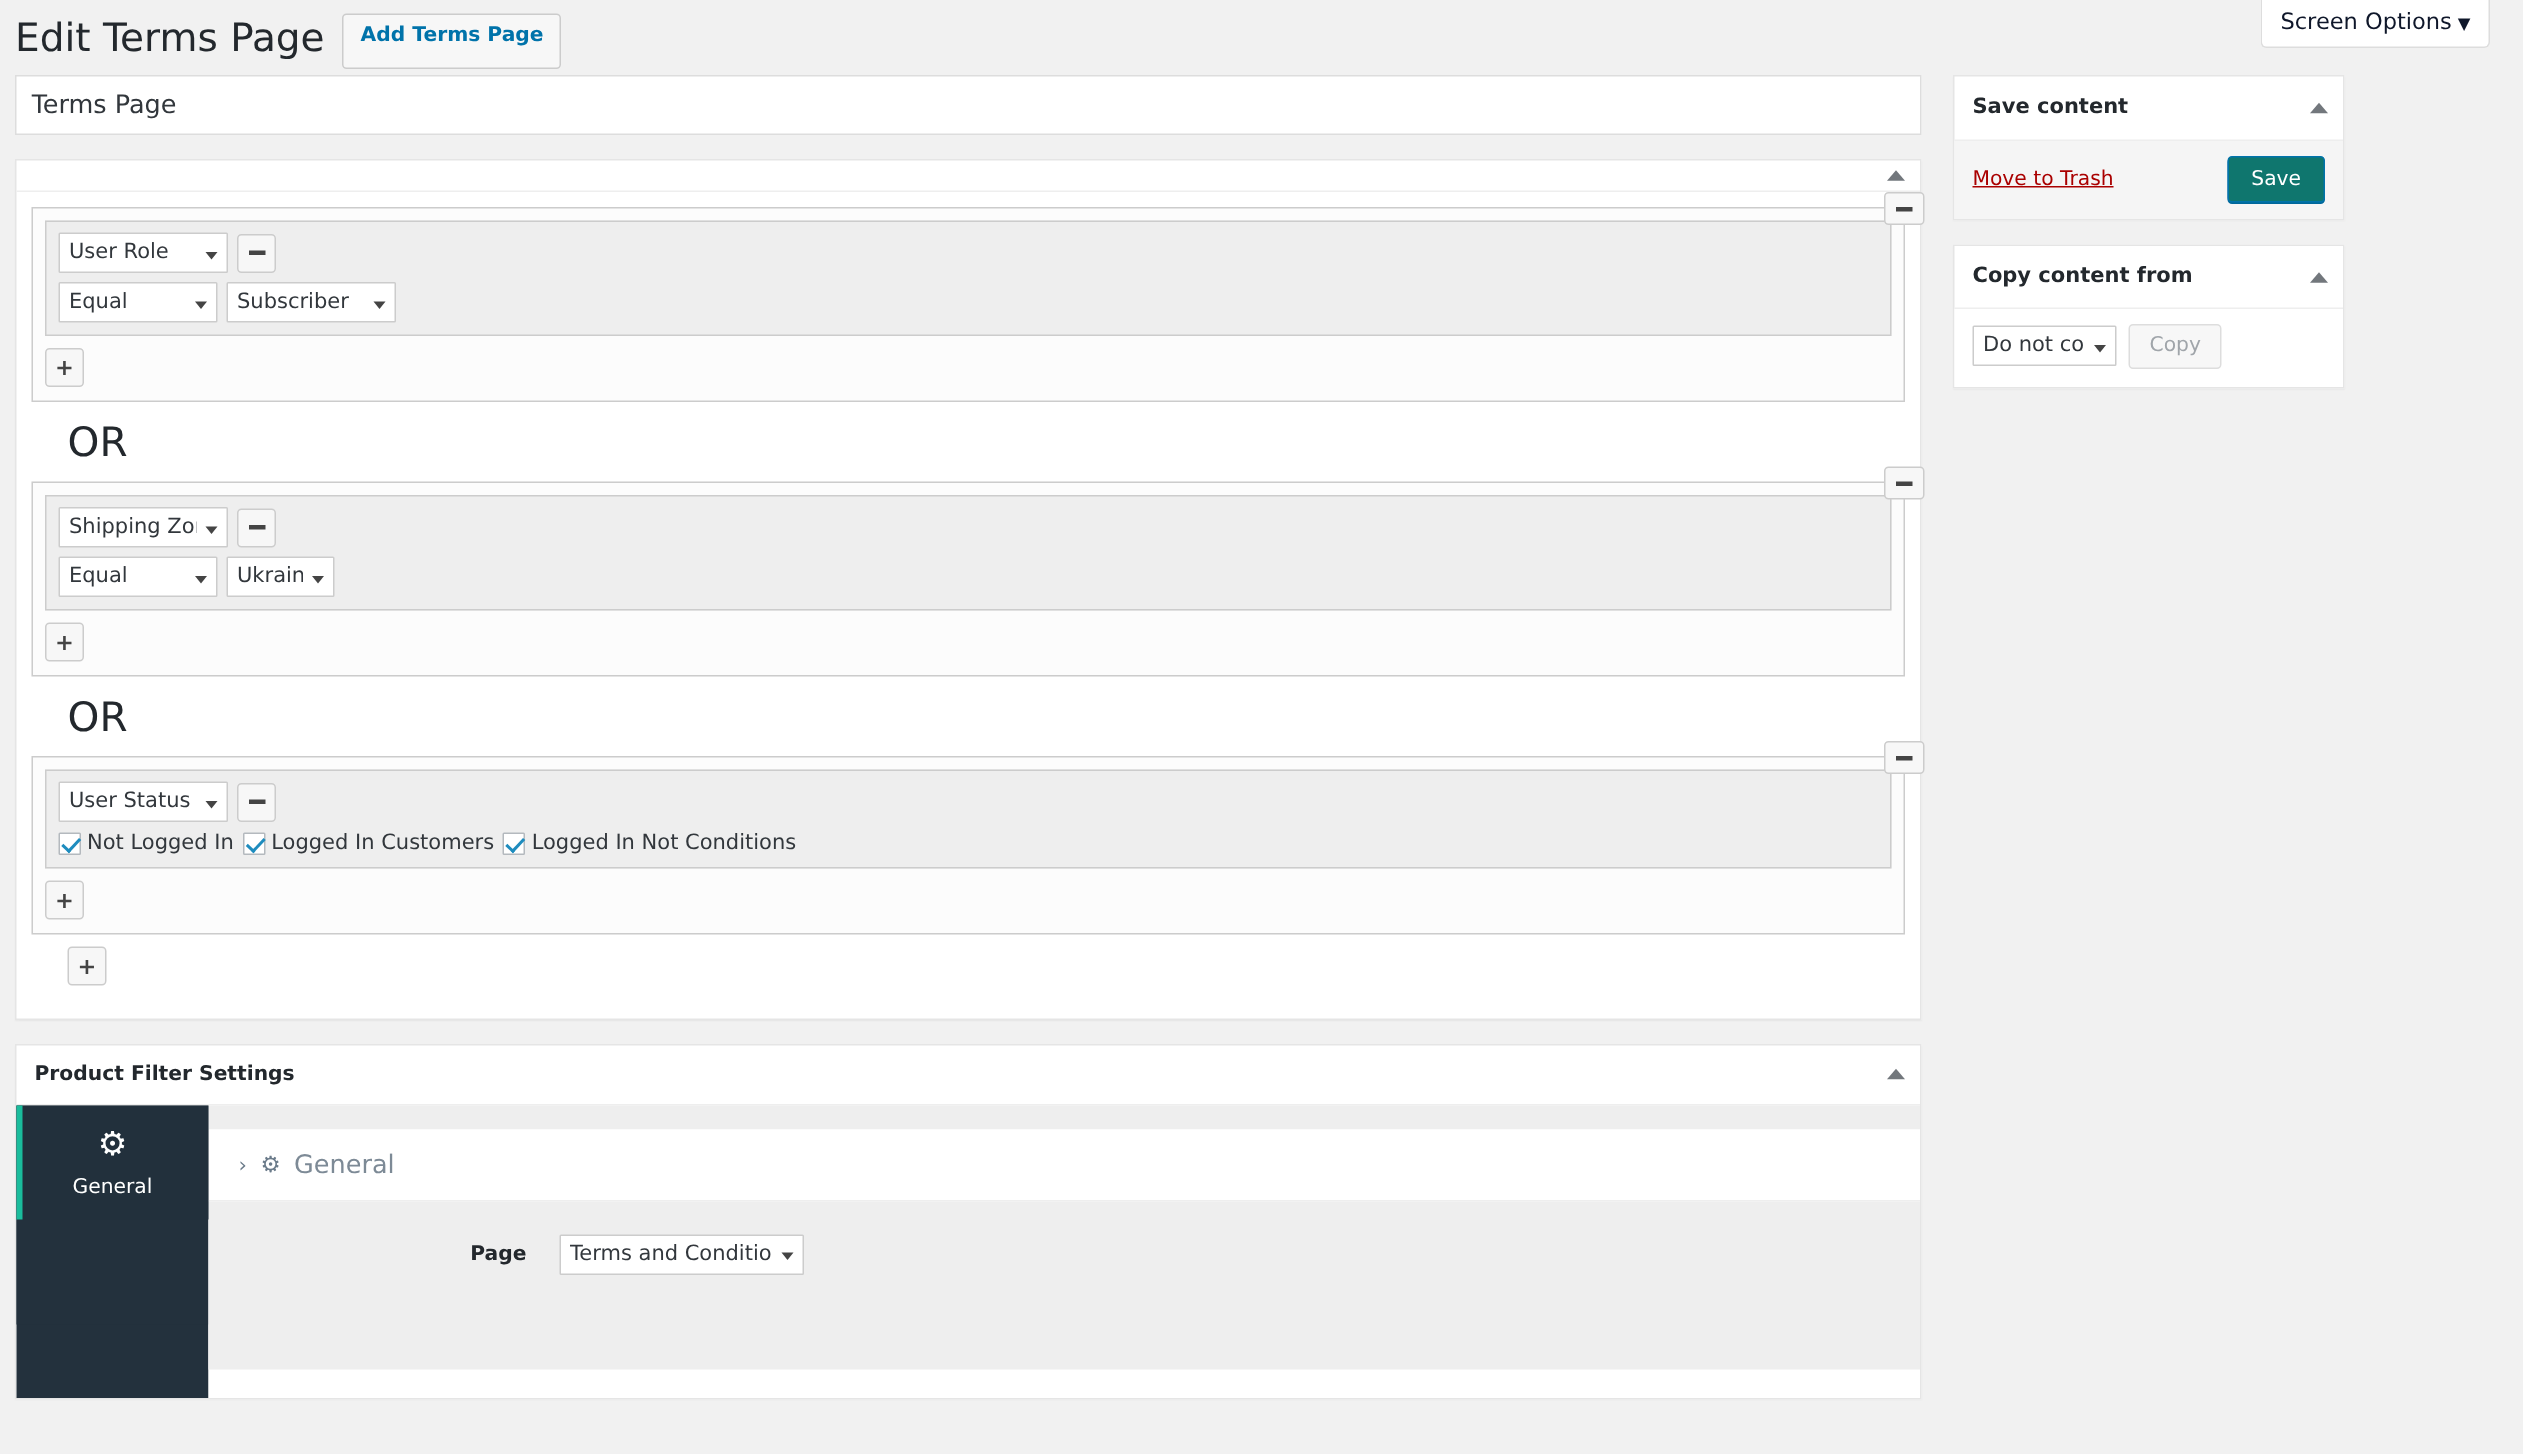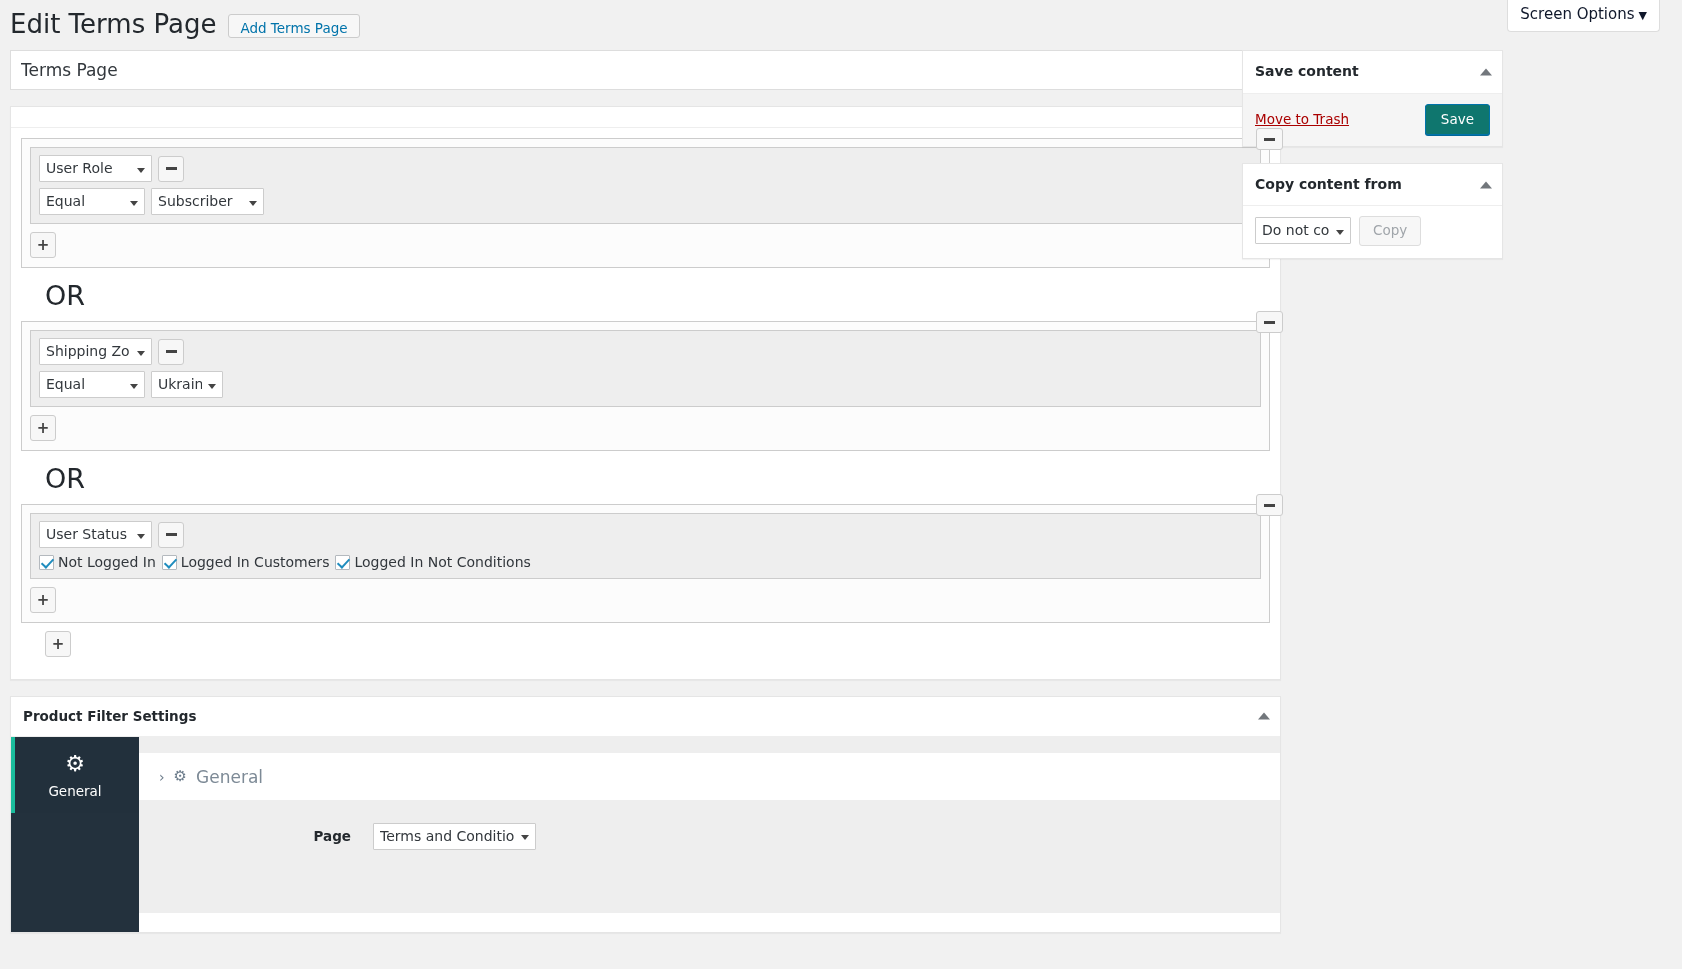--- a/index.html
+++ b/index.html
@@ -42,37 +42,37 @@
     line-height: 1.3;
     margin: 0;
   }
   .page-title-action {
     display: inline-block;
     background: #f7f7f7;
     border: 1px solid #ccc;
     border-radius: 3px;
     color: #0073aa;
     font-size: 13.5px;
-    font-weight: normal;
-    padding: 5px 11px 1px;
+    font-weight: bold;
+    padding: 5px 11px 14px;
     line-height: 1.2;
     cursor: pointer;
     position: relative;
     top: 1px;
   }
 
   
   .col-main {
     position: absolute;
     top: 50px; left: 10px;
     width: 1271px;
   }
   .col-side {
     position: absolute;
-    top: 50px; left: 1242px;
+    top: 50px; left: 1302px;
     width: 261px;
   }
 
   
   .title-input {
     width: 100%;
     height: 40px;
     border: 1px solid #ddd;
     background: #fff;
     font-size: 17px;

